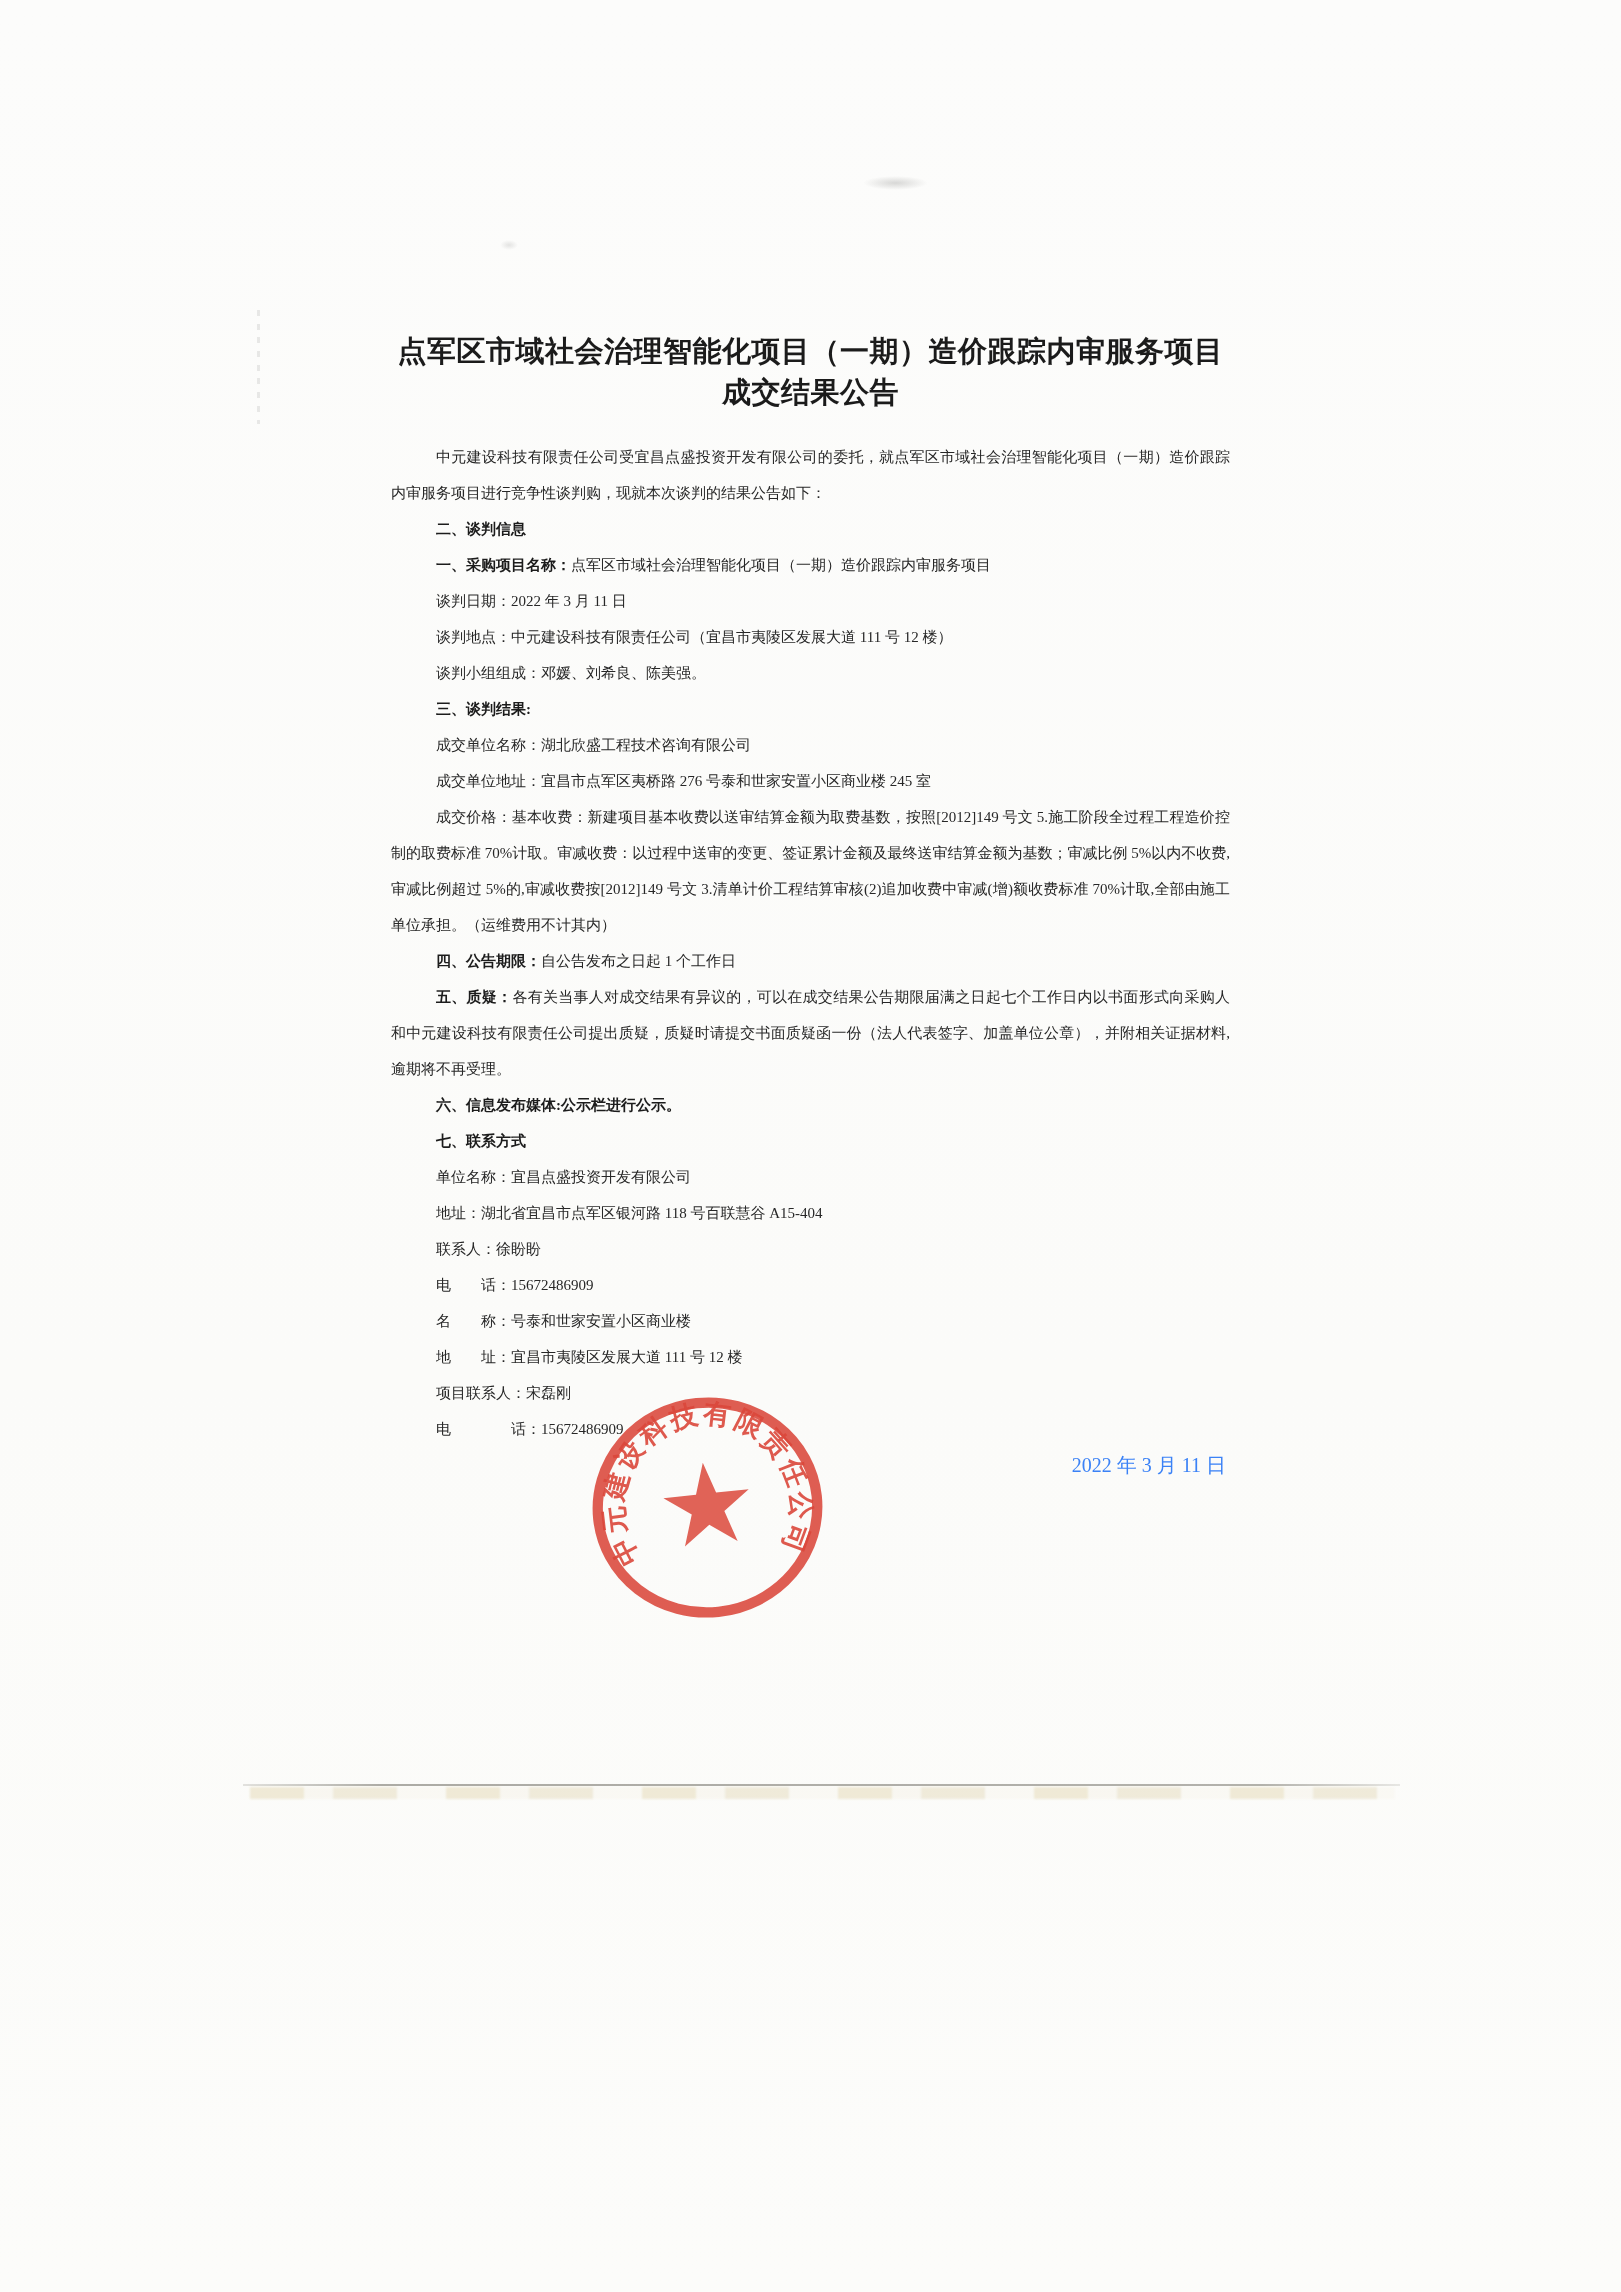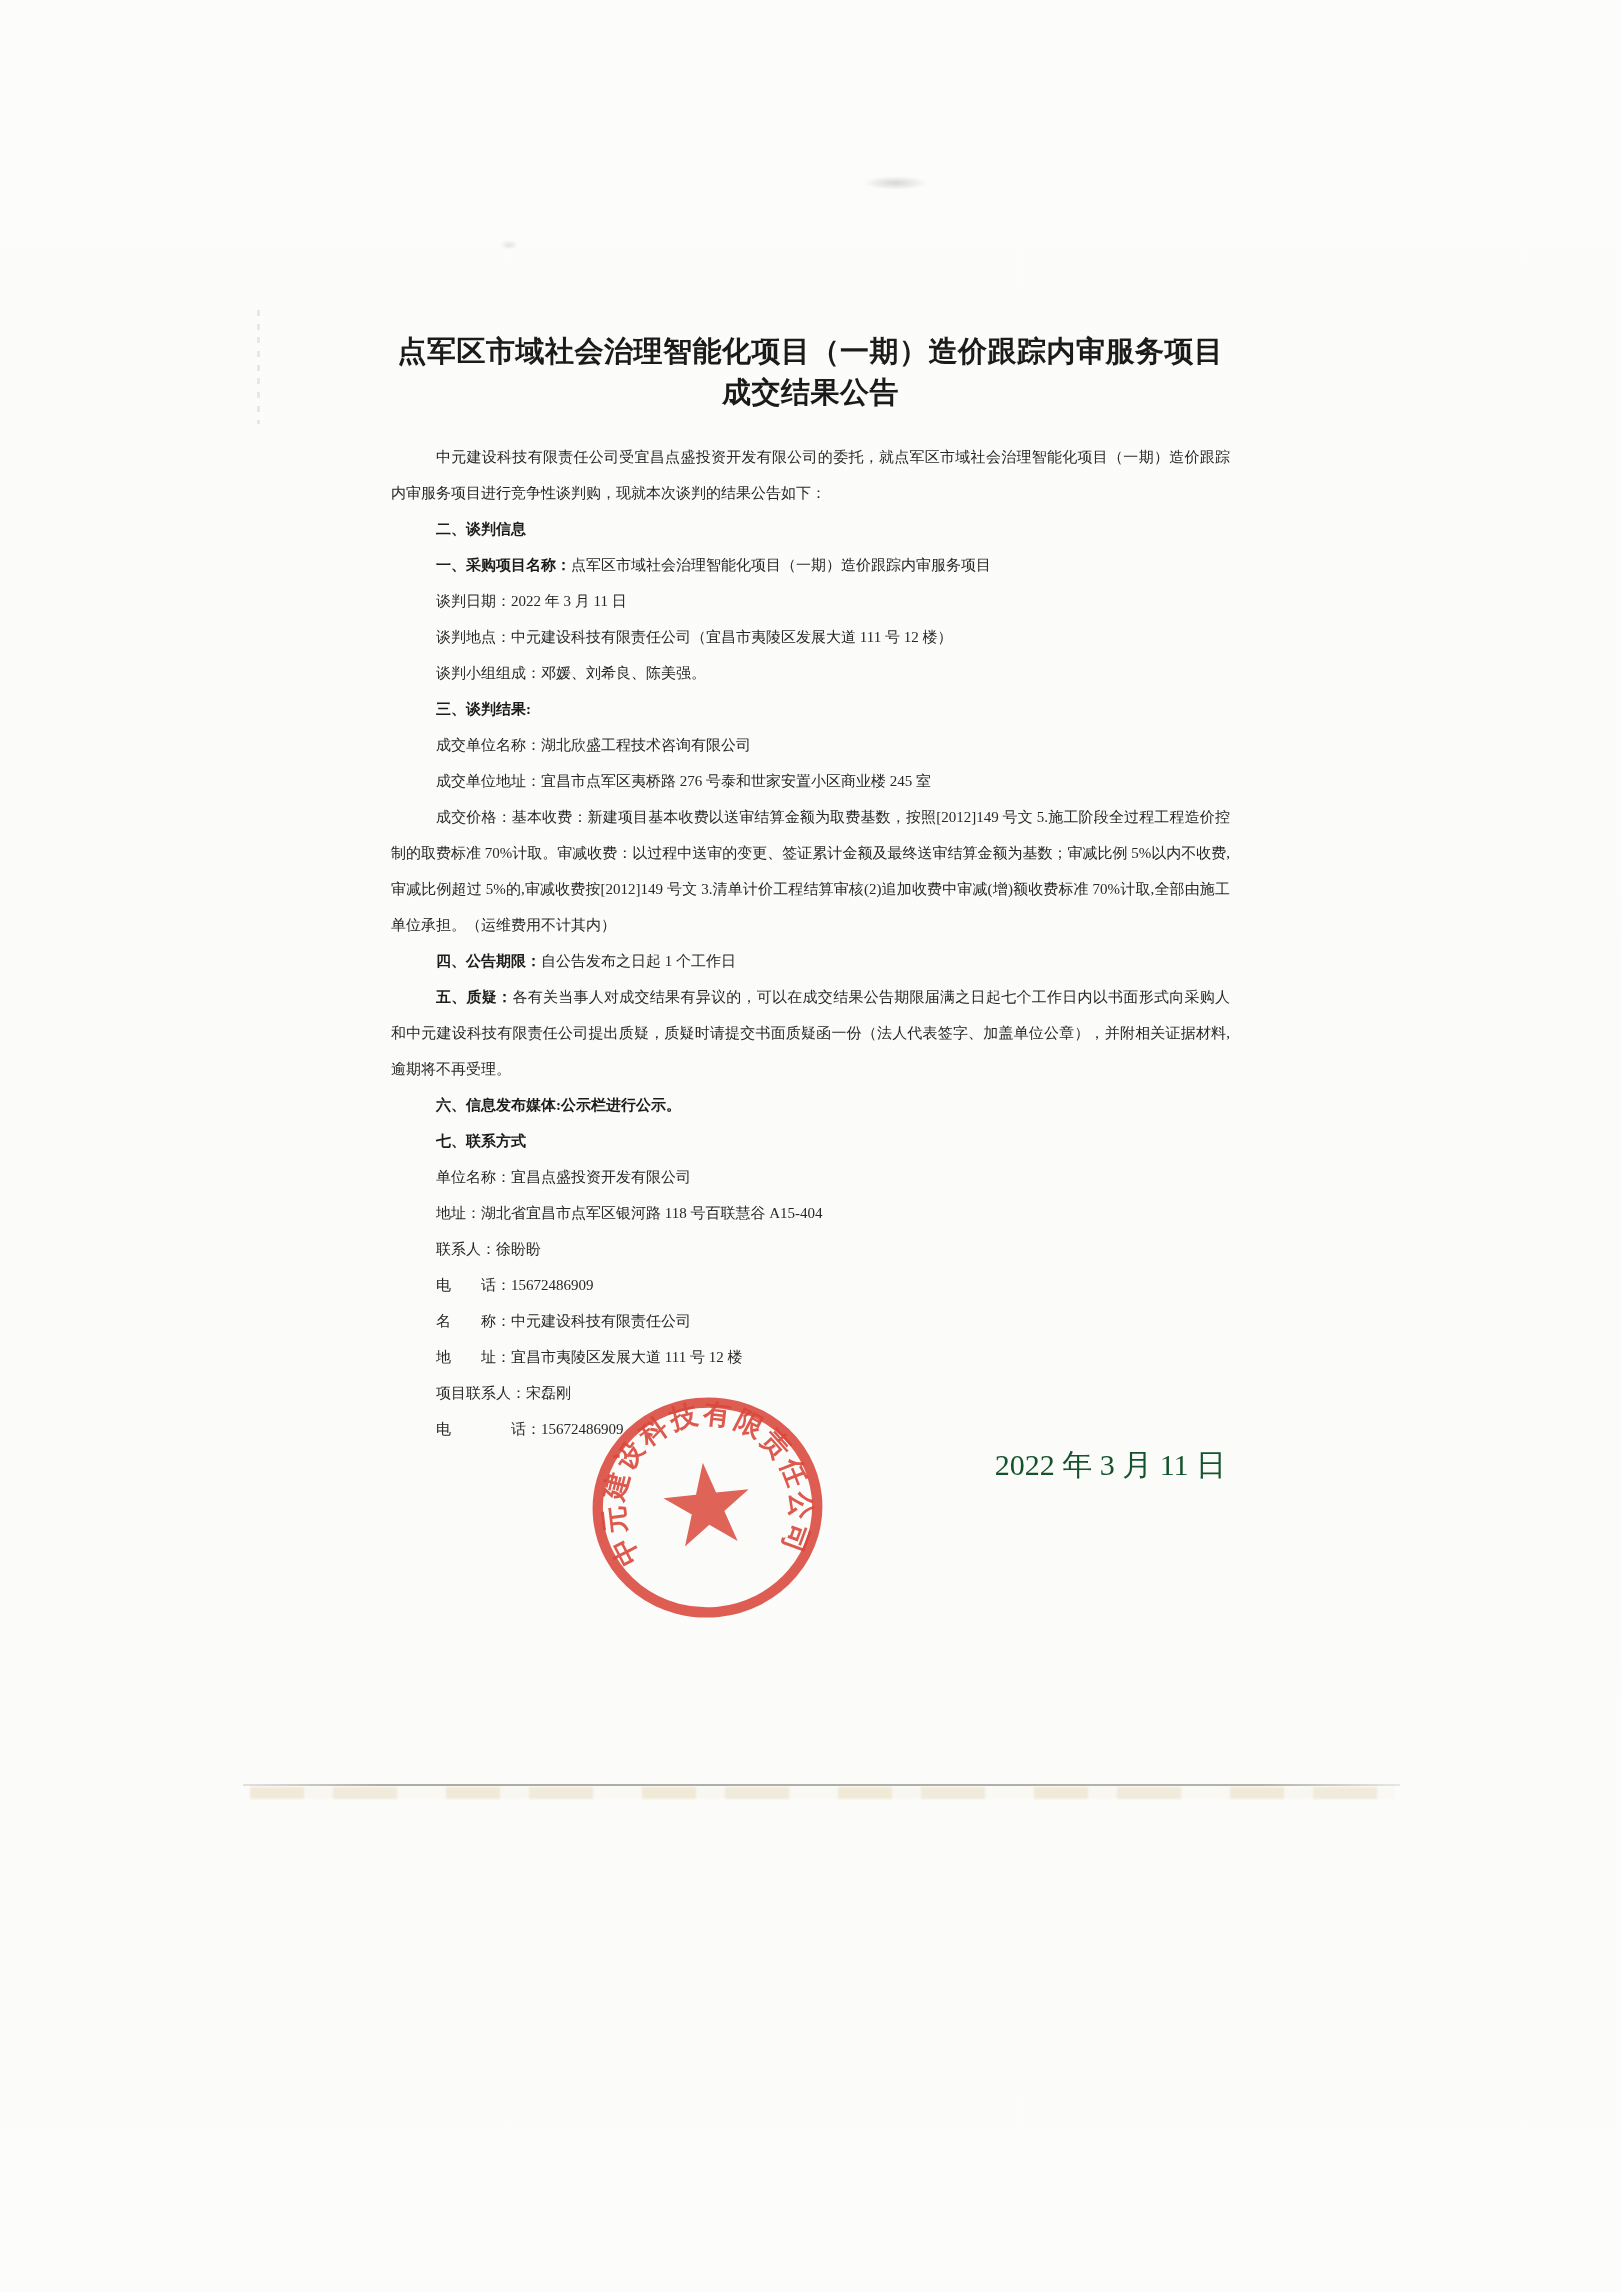--- a/index.html
+++ b/index.html
@@ -26,23 +26,23 @@
   }
   .para {
     margin: 0;
     font-size: 15px; line-height: 36px;
     text-indent: 45px;
     text-align: justify;
     color: #272727;
   }
   .para .b { font-weight: bold; color: #1c1c1c; }
   .date-line {
-    font-size: 30px; line-height: 36px;
+    font-size: 20px; line-height: 36px;
     text-align: right; padding-right: 3.9px;
-    color: #14532d;
+    color: #3b82f6;
   }
 
   
   .stamp {
     position: absolute; left: 578px; top: 1382px;
     width: 259px; height: 251px;
     mix-blend-mode: multiply;
     opacity: 0.93;
   }
 
@@ -95,21 +95,21 @@
         <p class="para"><span>成交单位地址：宜昌市点军区夷桥路 276 号泰和世家安置小区商业楼 245 室</span></p>
         <p class="para"><span>成交价格：基本收费：新建项目基本收费以送审结算金额为取费基数，按照[2012]149 号文 5.施工阶段全过程工程造价控制的取费标准 70%计取。审减收费：以过程中送审的变更、签证累计金额及最终送审结算金额为基数；审减比例 5%以内不收费,审减比例超过 5%的,审减收费按[2012]149 号文 3.清单计价工程结算审核(2)追加收费中审减(增)额收费标准 70%计取,全部由施工单位承担。（运维费用不计其内）</span></p>
         <p class="para"><span class="b">四、公告期限：</span><span>自公告发布之日起 1 个工作日</span></p>
         <p class="para"><span class="b">五、质疑：</span><span>各有关当事人对成交结果有异议的，可以在成交结果公告期限届满之日起七个工作日内以书面形式向采购人和中元建设科技有限责任公司提出质疑，质疑时请提交书面质疑函一份（法人代表签字、加盖单位公章），并附相关证据材料,逾期将不再受理。</span></p>
         <p class="para"><span class="b">六、信息发布媒体:公示栏进行公示。</span></p>
         <p class="para"><span class="b">七、联系方式</span></p>
         <p class="para"><span>单位名称：宜昌点盛投资开发有限公司</span></p>
         <p class="para"><span>地址：湖北省宜昌市点军区银河路 118 号百联慧谷 A15-404</span></p>
         <p class="para"><span>联系人：徐盼盼</span></p>
         <p class="para"><span>电　　话：15672486909</span></p>
-        <p class="para"><span>名　　称：中元建设科技有限责任公司</span></p>
+        <p class="para"><span>名　　称：号泰和世家安置小区商业楼</span></p>
         <p class="para"><span>地　　址：宜昌市夷陵区发展大道 111 号 12 楼</span></p>
         <p class="para"><span>项目联系人：宋磊刚</span></p>
         <p class="para"><span>电　　　　话：15672486909</span></p>
       </div>
 
     <div class="date-line">2022 年 3 月 11 日</div>
   </div>
 
   <svg class="stamp" viewBox="-132 -128 264 256" xmlns="http://www.w3.org/2000/svg">
     <g transform="rotate(-6)">

